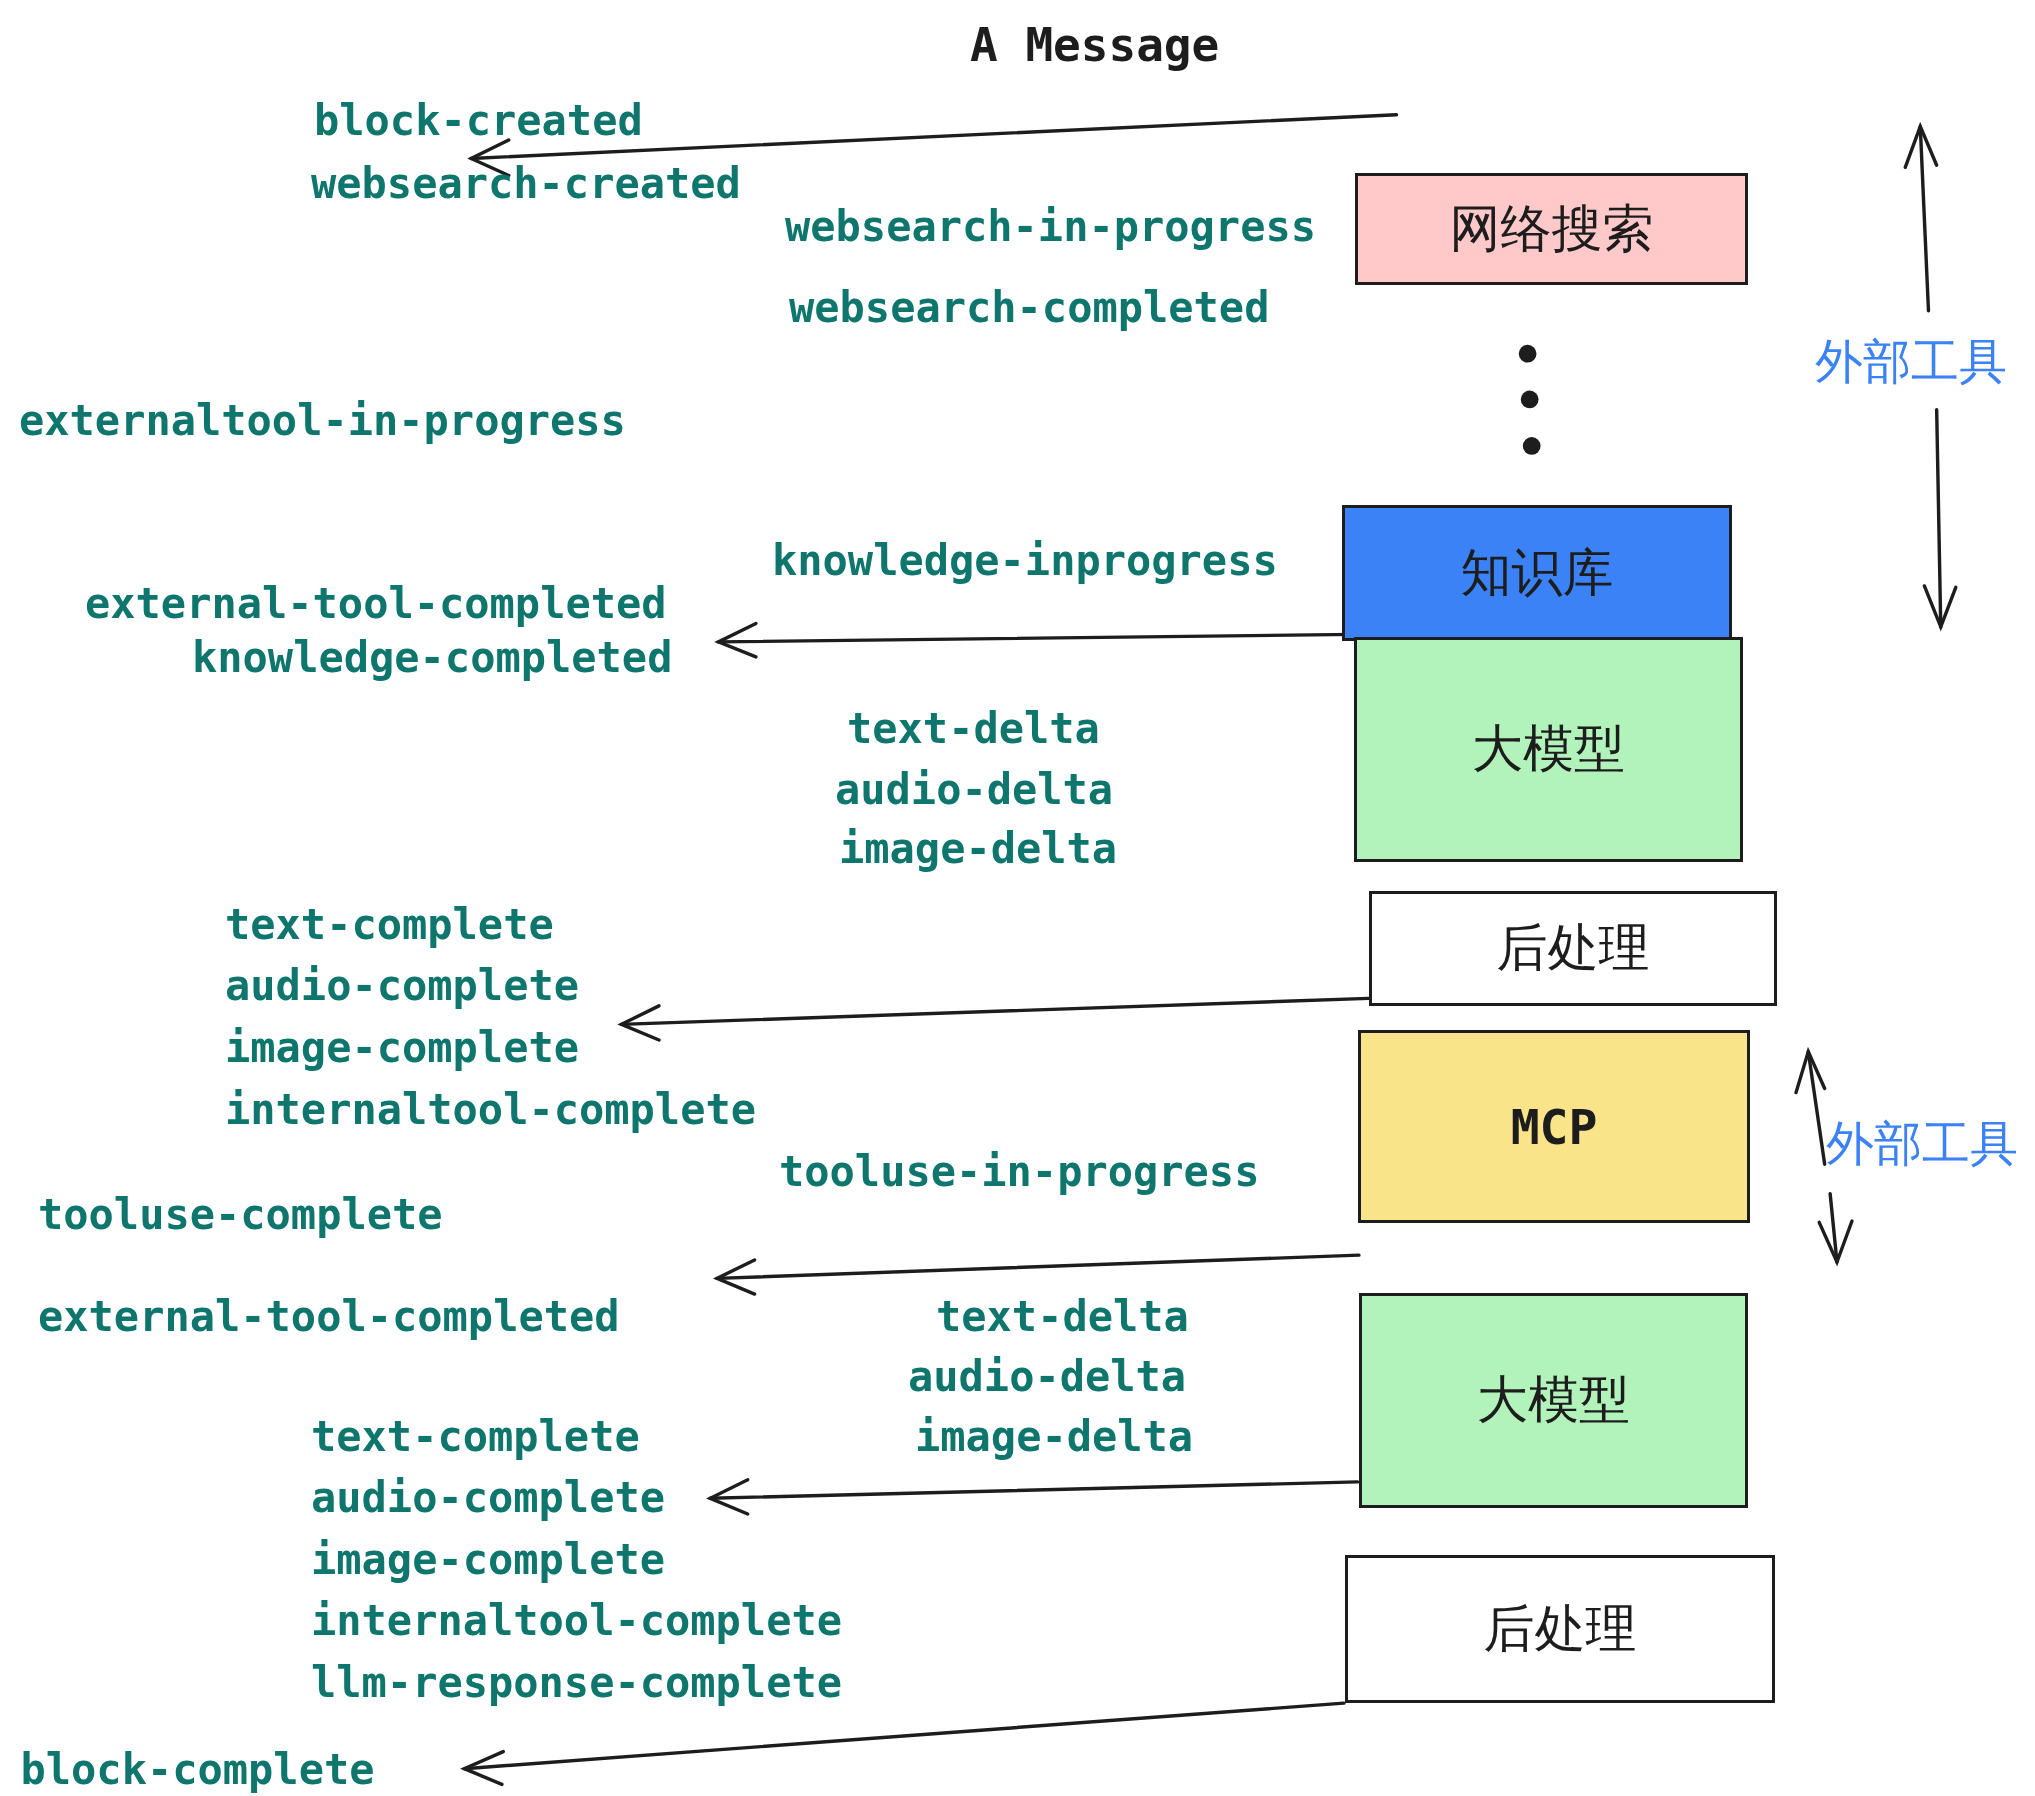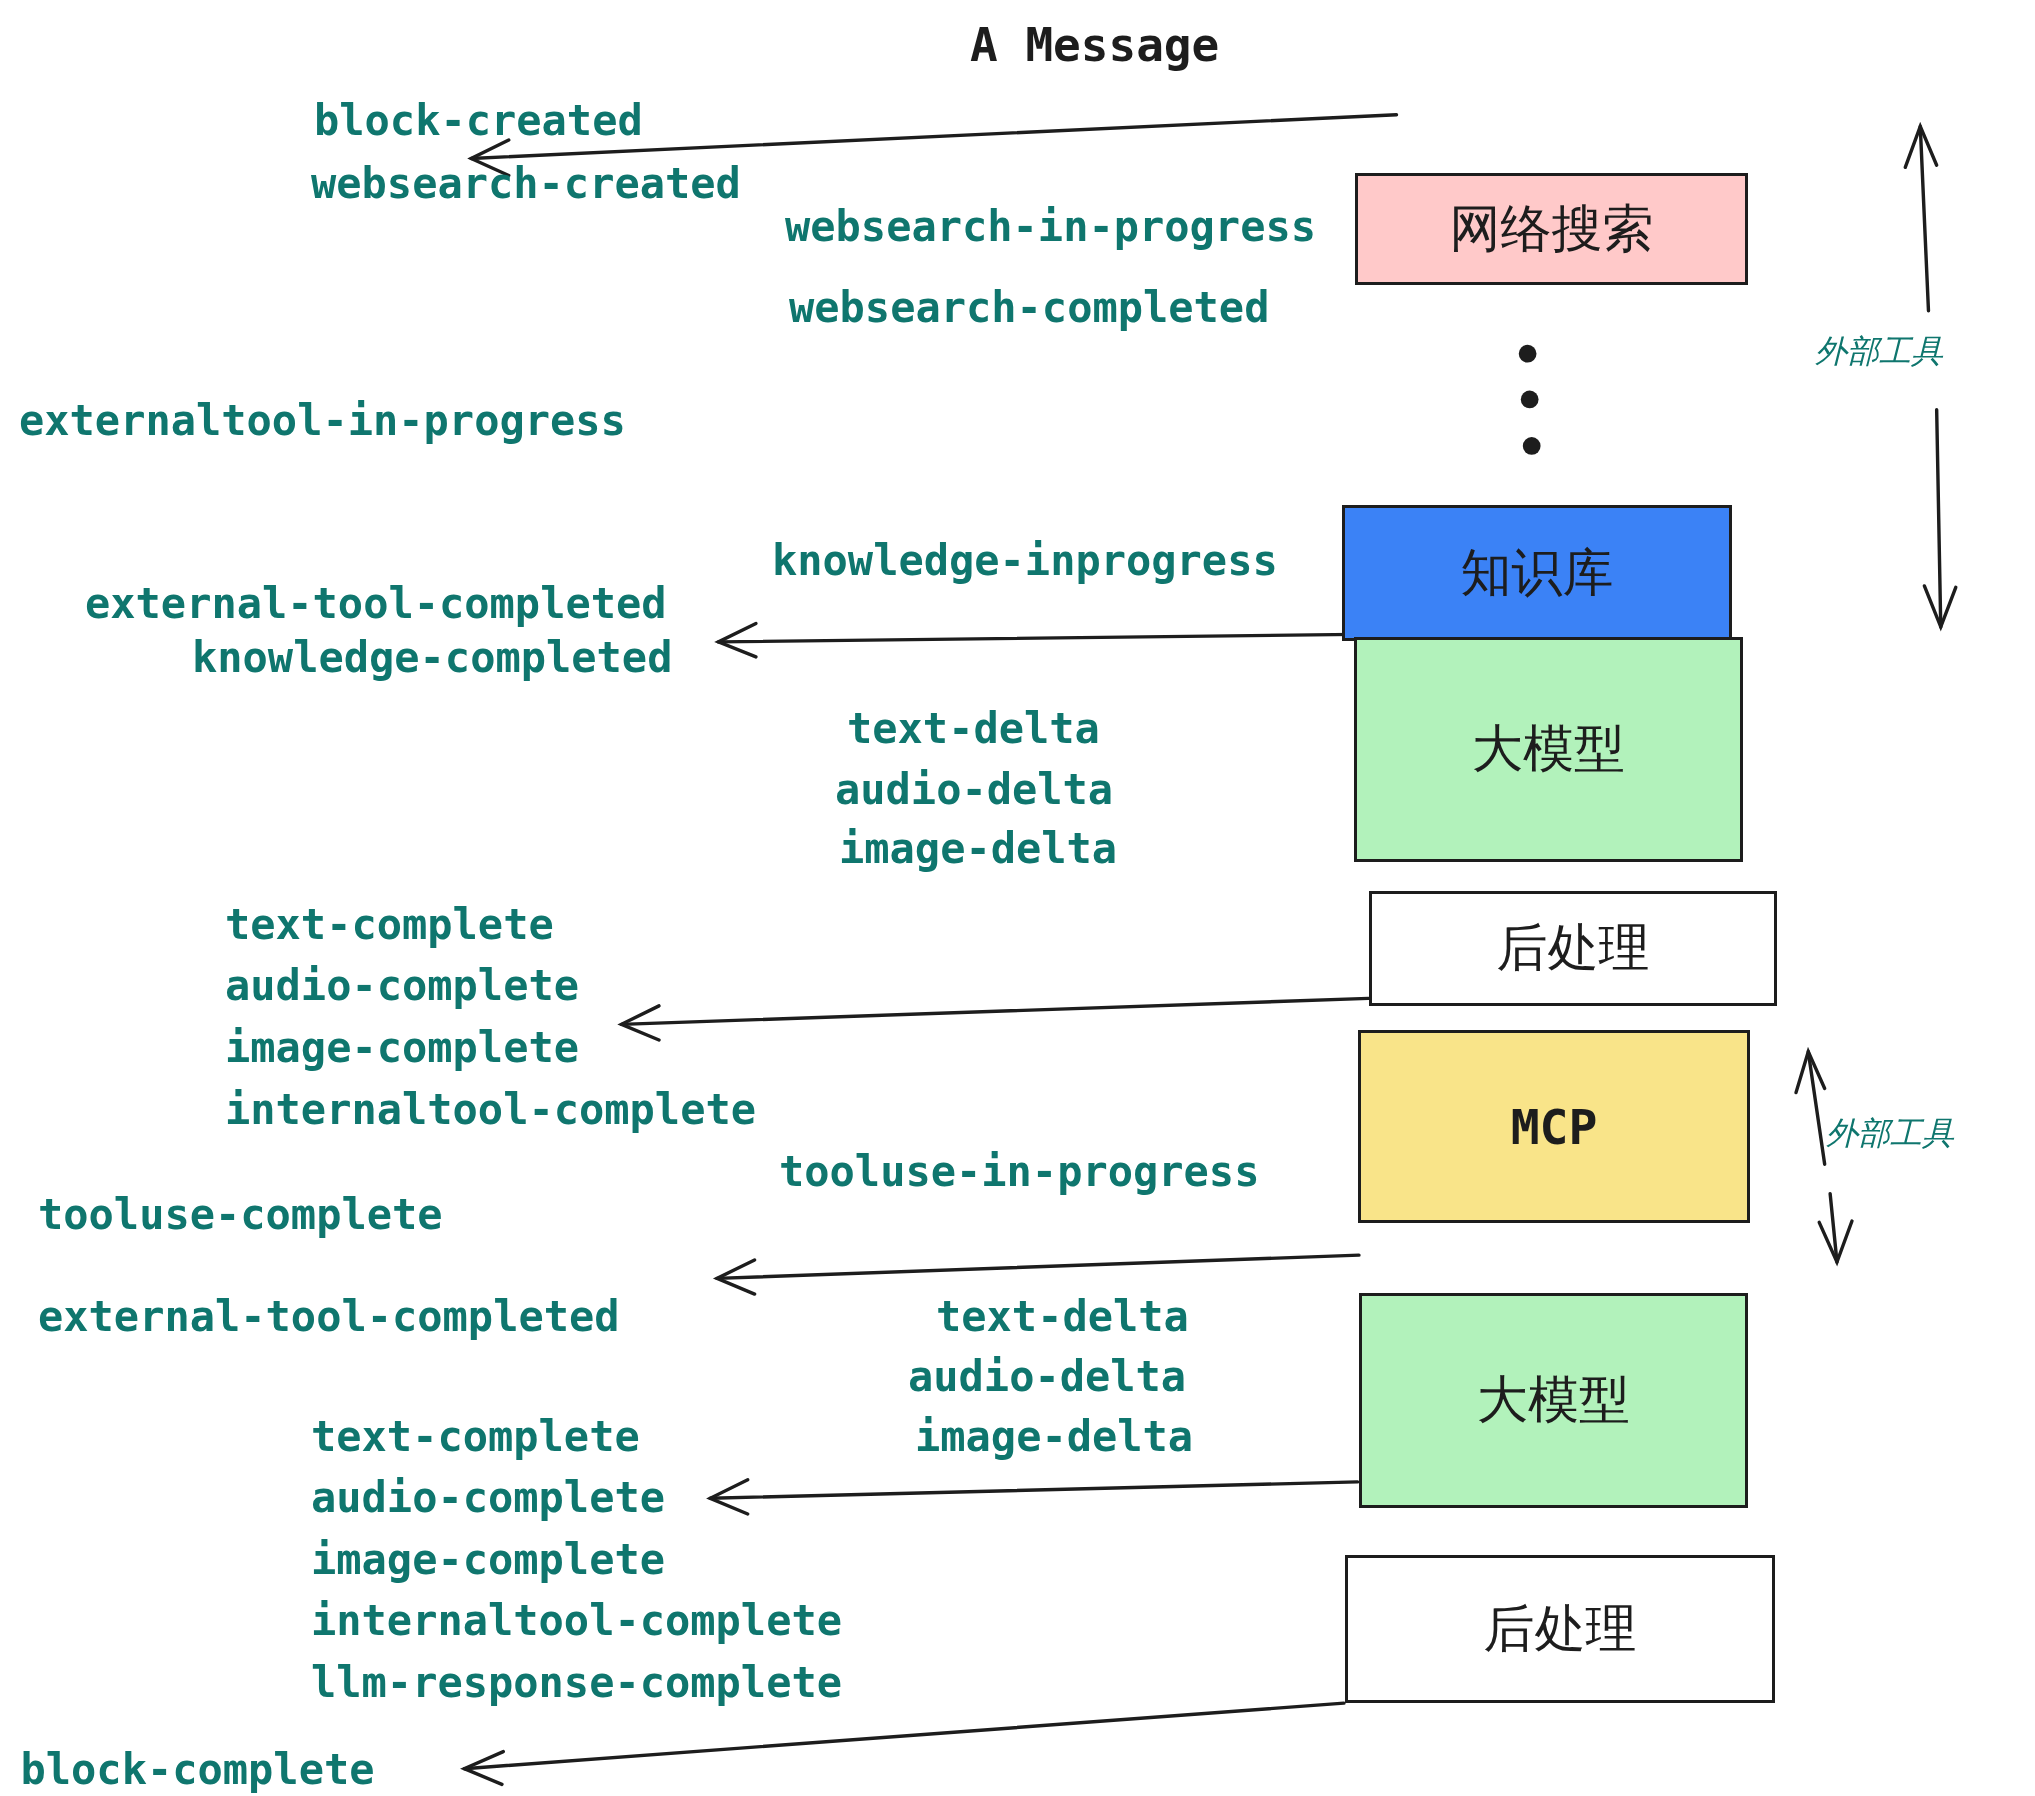--- a/index.html
+++ b/index.html
@@ -7,21 +7,21 @@
           font-family:"DejaVu Sans Mono", monospace;color:#1d1d1d;}
   .evt{position:absolute;font-family:"DejaVu Sans Mono", monospace;font-weight:bold;
        font-size:42px;line-height:45px;white-space:nowrap;color:#0f766e;}
   .title{position:absolute;left:970px;top:18px;font-size:46px;font-weight:bold;
          font-family:"DejaVu Sans Mono", monospace;white-space:nowrap;}
   .box{position:absolute;border:3.4px solid #1d1d1d;display:flex;align-items:center;justify-content:center;
        font-family:"DejaVu Sans", "Liberation Sans", sans-serif;font-size:51px;color:#1d1d1d;
        box-sizing:border-box;background:#fff;}
   .box.mono{font-family:"DejaVu Sans Mono", monospace;font-weight:bold;font-size:48px;}
   .side{position:absolute;font-family:"DejaVu Sans", "Liberation Sans", sans-serif;
-        font-size:32px;color:#0f766e;white-space:nowrap;font-style:italic;}
+        font-size:48px;color:#3b82f6;white-space:nowrap;}
   svg.strokes{position:absolute;left:0;top:0;width:2035px;height:1796px;pointer-events:none;}
   svg.strokes line, svg.strokes path{stroke:#1d1d1d;stroke-width:5;fill:none;stroke-linecap:round;}
   svg.strokes circle{fill:#1d1d1d;stroke:none;}
 </style>
 </head>
 <body>
 
 <div id="canvas">
 
   <svg class="strokes" viewBox="0 0 2980 2630">

